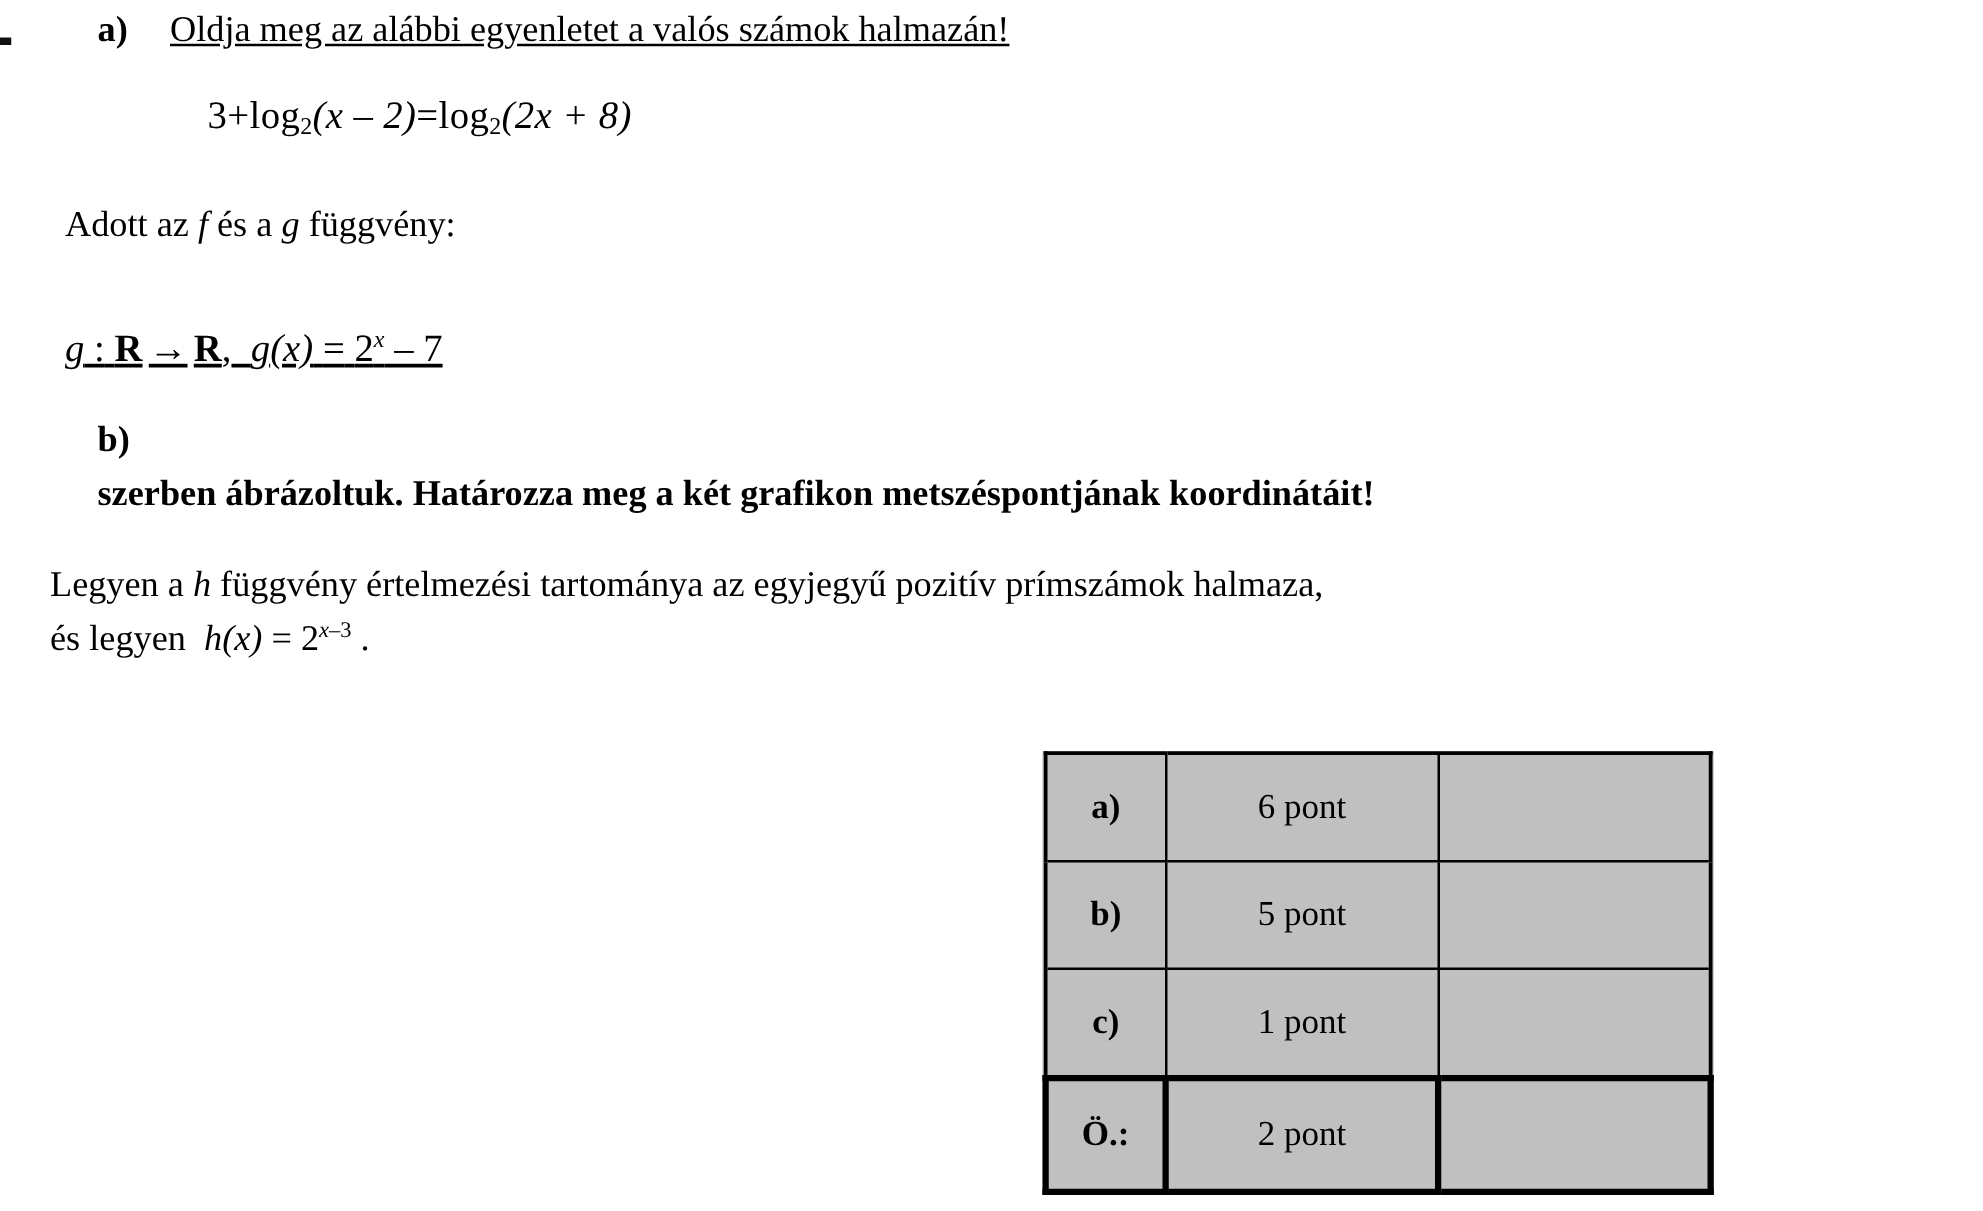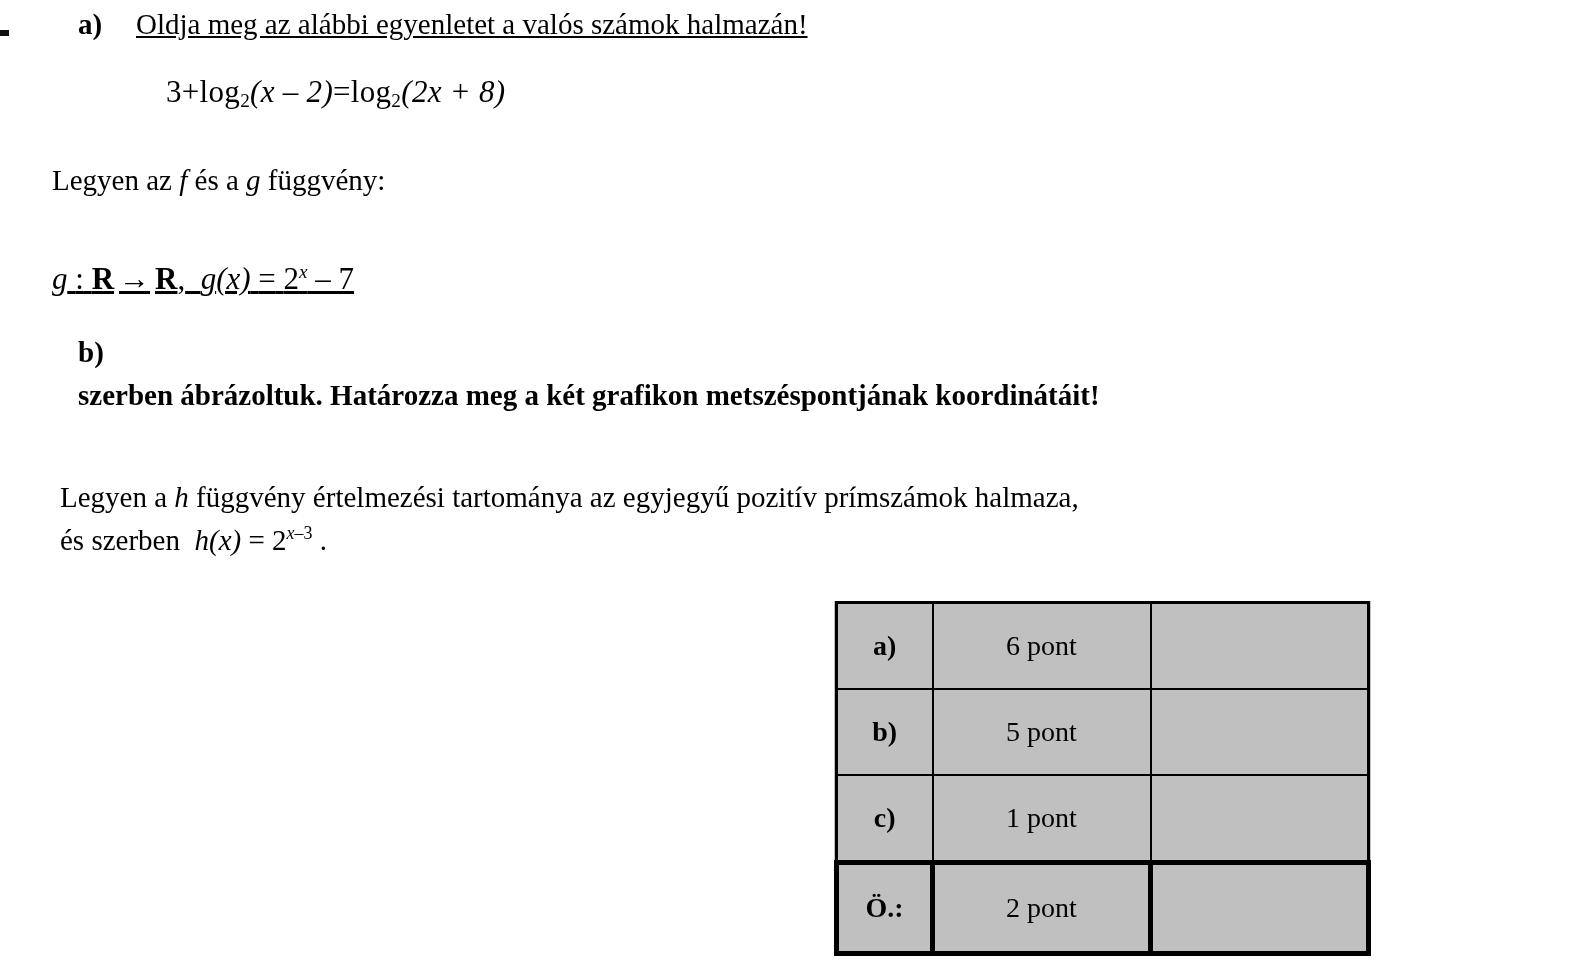--- a/index.html
+++ b/index.html
@@ -113,26 +113,25 @@
   }
   #item-b .body {
     margin-left: 58px;
     text-align: justify;
   }
   #item-b .body .l1 { display: block; text-align: justify; text-align-last: justify; }
   #item-b .body .l2 { display: block; font-weight: bold; }
 
   
   #h-par {
-    left: 60px;
+    left: 40px;
     top: 447px;
     width: 1300px;
     font-size: 29px;
     line-height: 43px;
-    margin-top: 29px;
   }
   #h-par .l2 { display: block; }
 
   
   #item-c {
     left: 78px;
     top: 549px;
     width: 1300px;
     font-size: 29px;
     line-height: 40px;
@@ -195,38 +194,38 @@
 
   <div class="blk" id="item-a">
     <span class="lbl">a)</span><span>Oldja meg az alábbi egyenletet a valós számok halmazán!</span>
   </div>
 
   <div class="blk" id="eq-a">
     <span>3</span><span>+</span><span>log</span><sub class="sb">2</sub><span class="it">(x – 2)</span><span>=</span><span>log</span><sub class="sb">2</sub><span class="it">(2x + 8)</span>
   </div>
 
   <div class="blk" id="fn-intro">
-    <span>Legyen az </span><span class="it">f</span><span> és a </span><span class="it">g</span><span> függvény:</span>
+    <span>Adott az </span><span class="it">f</span><span> és a </span><span class="it">g</span><span> függvény:</span>
   </div>
 
 
   <div class="blk" id="fn-g">
     <span class="it">g</span>&nbsp;<span>:</span>&nbsp;<span class="bbf">R</span><span class="arrow">→</span><span class="bbf">R</span><span>,</span>&nbsp;&nbsp;<span class="it">g</span><span class="it">(x)</span>&nbsp;<span>=</span>&nbsp;<span>2</span><sup class="ex">x</sup><span> – 7</span>
   </div>
 
   <div class="blk" id="item-b">
     <span class="lbl">b)</span>
     <span class="body">
       <span class="l2">szerben ábrázoltuk. Határozza meg a két grafikon metszéspontjának koordinátáit!</span>
     </span>
   </div>
 
   <div class="blk" id="h-par">
     <span class="l1"><span>Legyen a </span><span class="it">h</span><span> függvény értelmezési tartománya az egyjegyű pozitív prímszámok halmaza,</span></span>
-    <span class="l2"><span>és szerben </span>&nbsp;<span class="it">h</span><span class="it">(x)</span>&nbsp;<span>=</span>&nbsp;<span>2</span><sup class="ex"><span>x</span><span class="num">–3</span></sup>&nbsp;<span>.</span></span>
+    <span class="l2"><span>és legyen </span>&nbsp;<span class="it">h</span><span class="it">(x)</span>&nbsp;<span>=</span>&nbsp;<span>2</span><sup class="ex"><span>x</span><span class="num">–3</span></sup>&nbsp;<span>.</span></span>
   </div>
 
 
   <table id="points-table">
     <colgroup>
       <col class="c1">
         <col class="c2">
         <col class="c3">
     </colgroup>
     <tbody>

